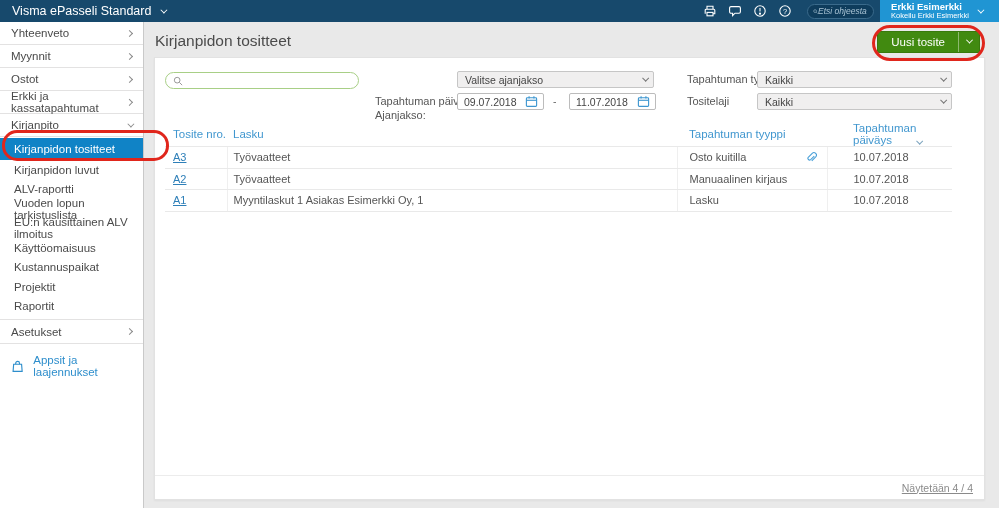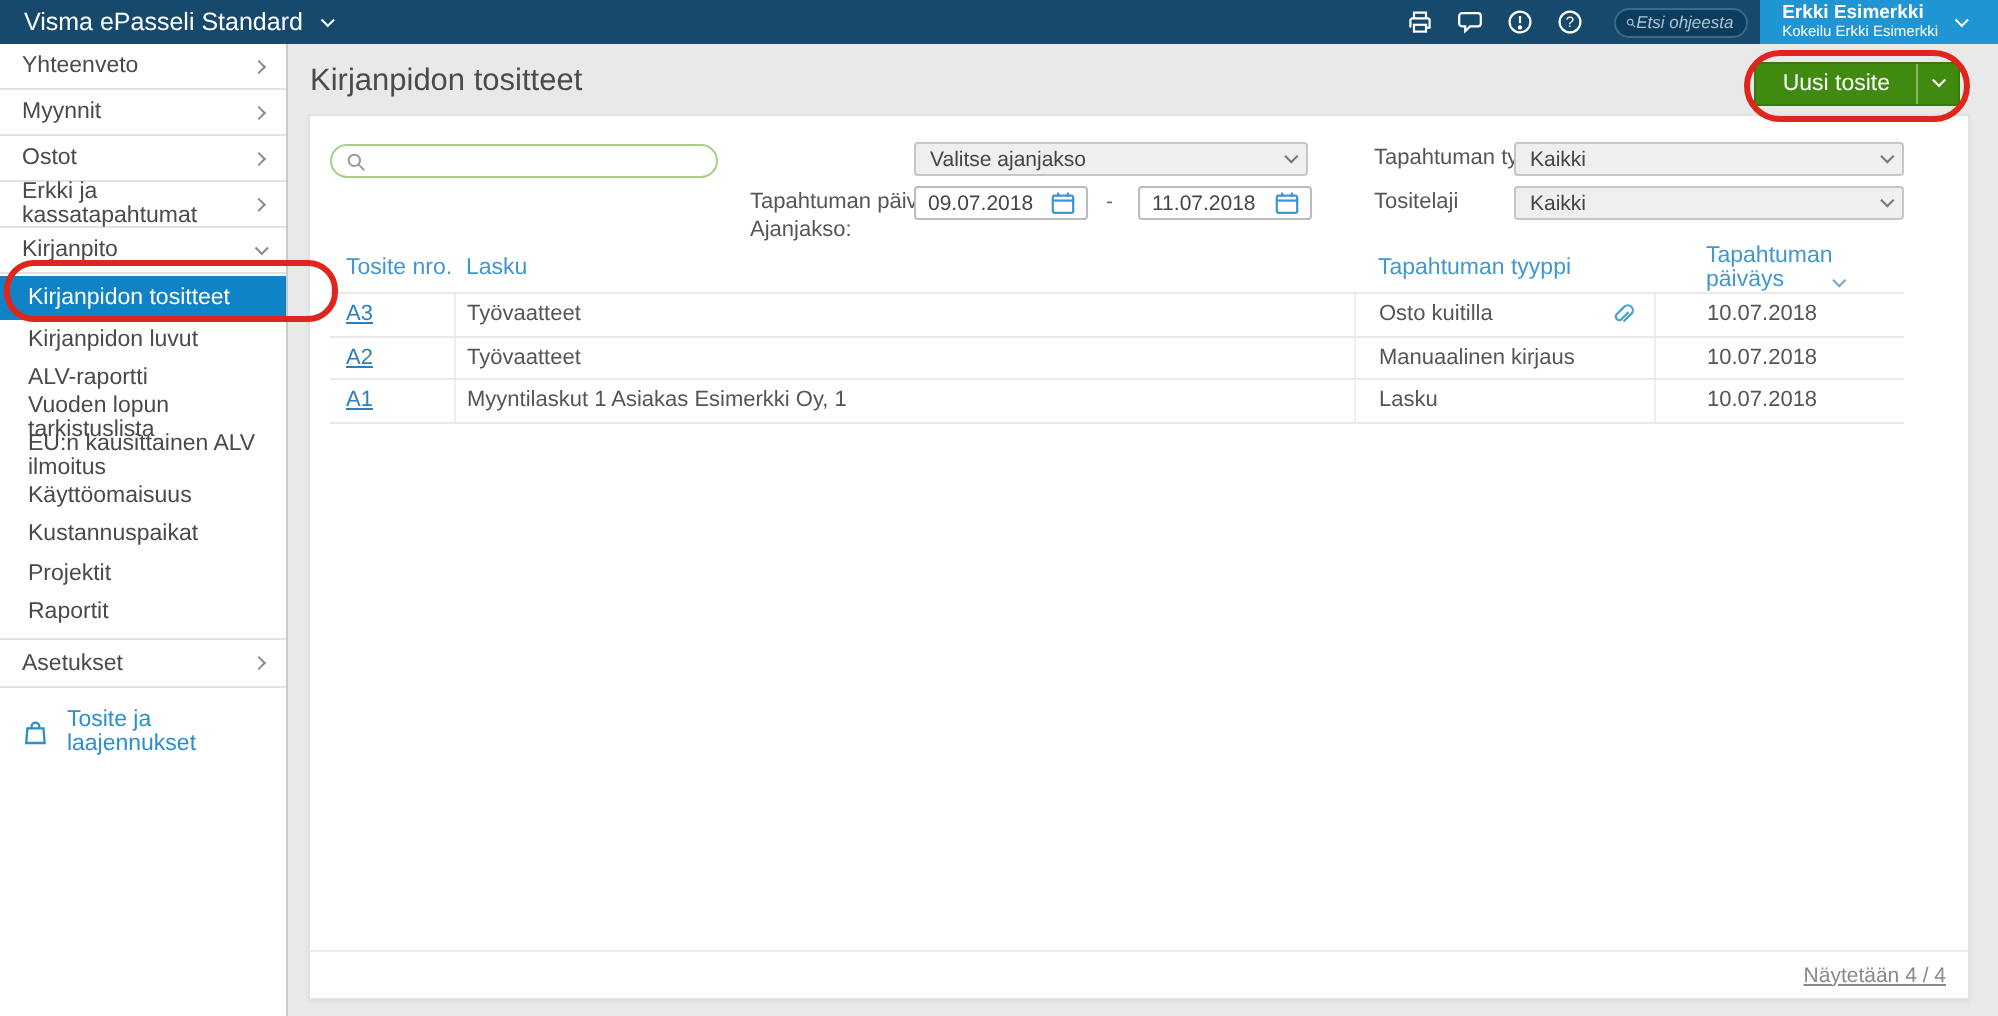--- a/index.html
+++ b/index.html
@@ -234,21 +234,21 @@
     </div>
     <div class="nav-top asetukset">
       <span>Asetukset</span>
       <span class="cr"></span>
     </div>
     <div class="apps-link">
       <svg viewBox="0 0 14 14" width="15" height="15" fill="none" stroke="#2e8ecc" stroke-width="1.2">
         <path d="M2.8 4.6h8.4l.6 7.6H2.2z"></path>
           <path d="M5 4.6V3.6a2 2 0 0 1 4 0v1"></path>
       </svg>
-      <span>Tosite ja laajennukset</span>
+      <span>Appsit ja laajennukset</span>
     </div>
   </div>
 
   <div class="main">
     <div class="main-header">
       <div class="page-title">Kirjanpidon tositteet</div>
       <div class="new-btn">
         <span class="new-btn-label">Uusi tosite</span>
         <span class="new-btn-caret">
           <span class="cd"></span>

